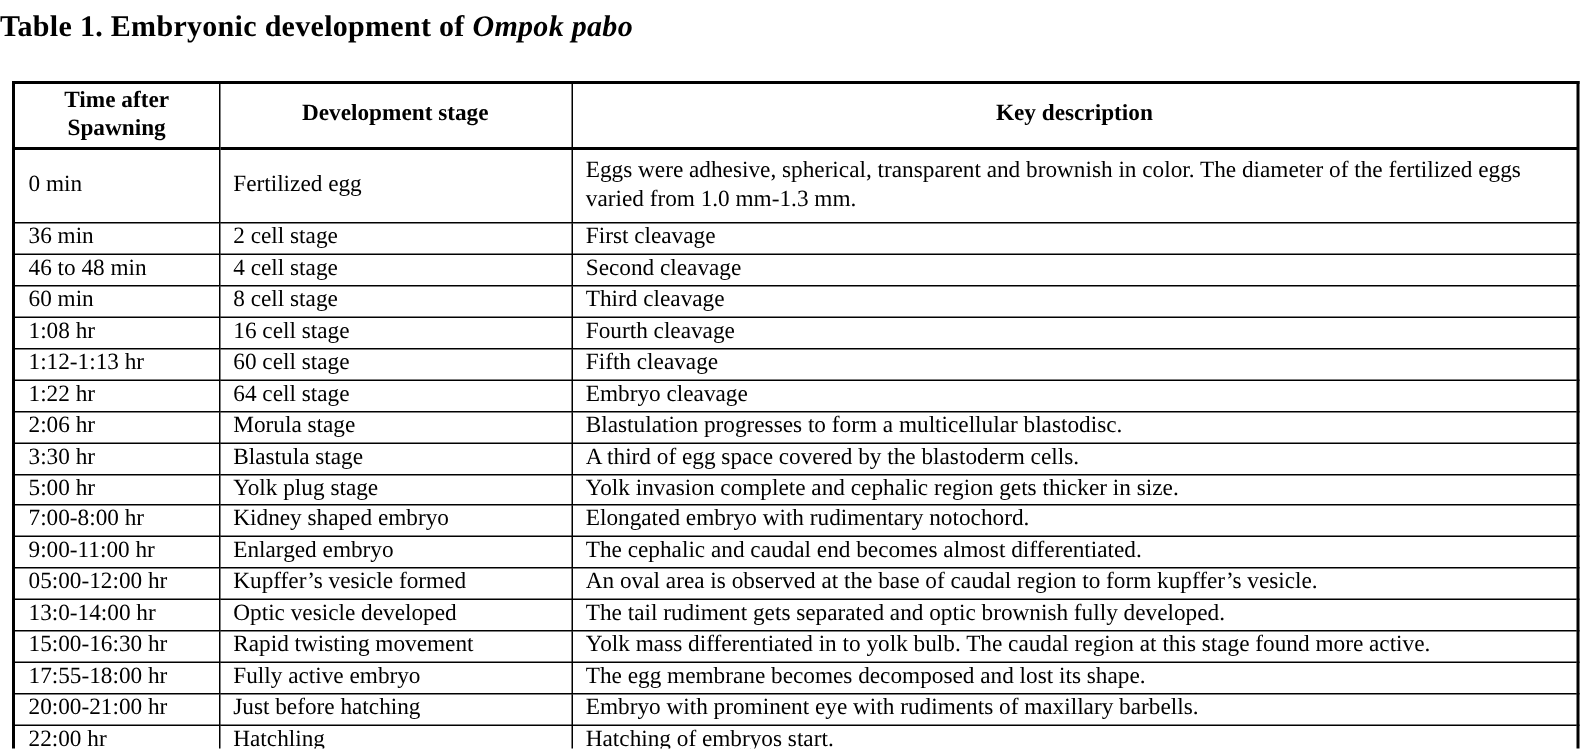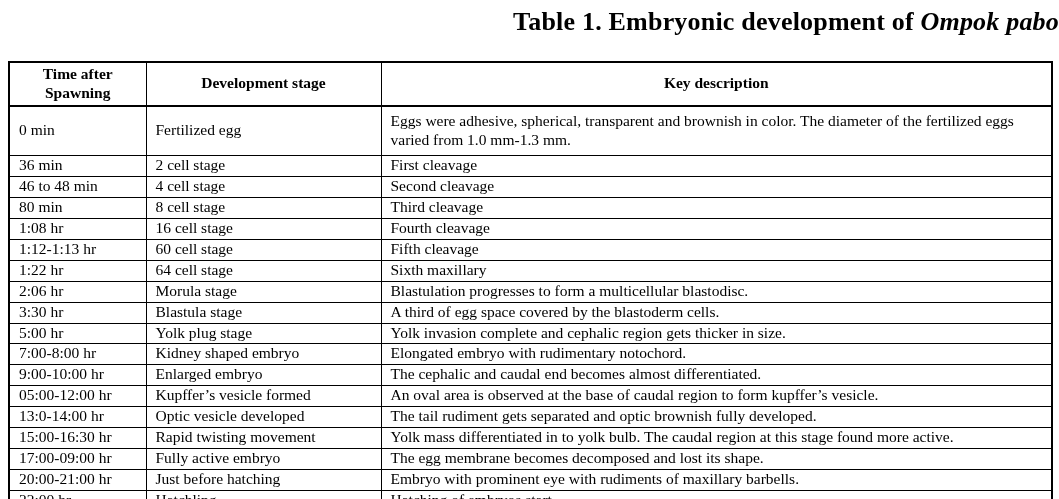--- a/index.html
+++ b/index.html
@@ -10,22 +10,22 @@
   }
   body {
     width: 1059px;
     height: 499px;
     font-family: "Liberation Serif", "DejaVu Serif", serif;
     color: #000000;
     overflow: hidden;
   }
   .title {
     margin-top: 7px;
-    text-align: right;
-    font-size: 26px;
+    text-align: left;
+    font-size: 20px;
     font-weight: bold;
     letter-spacing: 0.2px;
   }
   .title i { font-style: italic; }
   table.dev-table {
     border-collapse: collapse;
     table-layout: fixed;
     width: 1043px;
     margin: 24px 8px 0 8px;
     border: 2px solid #000000;
@@ -83,38 +83,38 @@
       <td>36 min</td>
       <td>2 cell stage</td>
       <td>First cleavage</td>
     </tr>
     <tr>
       <td>46 to 48 min</td>
       <td>4 cell stage</td>
       <td>Second cleavage</td>
     </tr>
     <tr>
-      <td>80 min</td>
+      <td>60 min</td>
       <td>8 cell stage</td>
       <td>Third cleavage</td>
     </tr>
     <tr>
       <td>1:08 hr</td>
       <td>16 cell stage</td>
       <td>Fourth cleavage</td>
     </tr>
     <tr>
       <td>1:12-1:13 hr</td>
       <td>60 cell stage</td>
       <td>Fifth cleavage</td>
     </tr>
     <tr>
       <td>1:22 hr</td>
       <td>64 cell stage</td>
-      <td>Sixth maxillary</td>
+      <td>Embryo cleavage</td>
     </tr>
     <tr>
       <td>2:06 hr</td>
       <td>Morula stage</td>
       <td>Blastulation progresses to form a multicellular blastodisc.</td>
     </tr>
     <tr>
       <td>3:30 hr</td>
       <td>Blastula stage</td>
       <td>A third of egg space covered by the blastoderm cells.</td>
@@ -123,41 +123,41 @@
       <td>5:00 hr</td>
       <td>Yolk plug stage</td>
       <td>Yolk invasion complete and cephalic region gets thicker in size.</td>
     </tr>
     <tr>
       <td>7:00-8:00 hr</td>
       <td>Kidney shaped embryo</td>
       <td>Elongated embryo with rudimentary notochord.</td>
     </tr>
     <tr>
-      <td>9:00-10:00 hr</td>
+      <td>9:00-11:00 hr</td>
       <td>Enlarged embryo</td>
       <td>The cephalic and caudal end becomes almost differentiated.</td>
     </tr>
     <tr>
       <td>05:00-12:00 hr</td>
       <td>Kupffer’s vesicle formed</td>
       <td>An oval area is observed at the base of caudal region to form kupffer’s vesicle.</td>
     </tr>
     <tr>
       <td>13:0-14:00 hr</td>
       <td>Optic vesicle developed</td>
       <td>The tail rudiment gets separated and optic brownish fully developed.</td>
     </tr>
     <tr>
       <td>15:00-16:30 hr</td>
       <td>Rapid twisting movement</td>
       <td>Yolk mass differentiated in to yolk bulb. The caudal region at this stage found more active.</td>
     </tr>
     <tr>
-      <td>17:00-09:00 hr</td>
+      <td>17:55-18:00 hr</td>
       <td>Fully active embryo</td>
       <td>The egg membrane becomes decomposed and lost its shape.</td>
     </tr>
     <tr>
       <td>20:00-21:00 hr</td>
       <td>Just before hatching</td>
       <td>Embryo with prominent eye with rudiments of maxillary barbells.</td>
     </tr>
     <tr>
       <td>22:00 hr</td>

